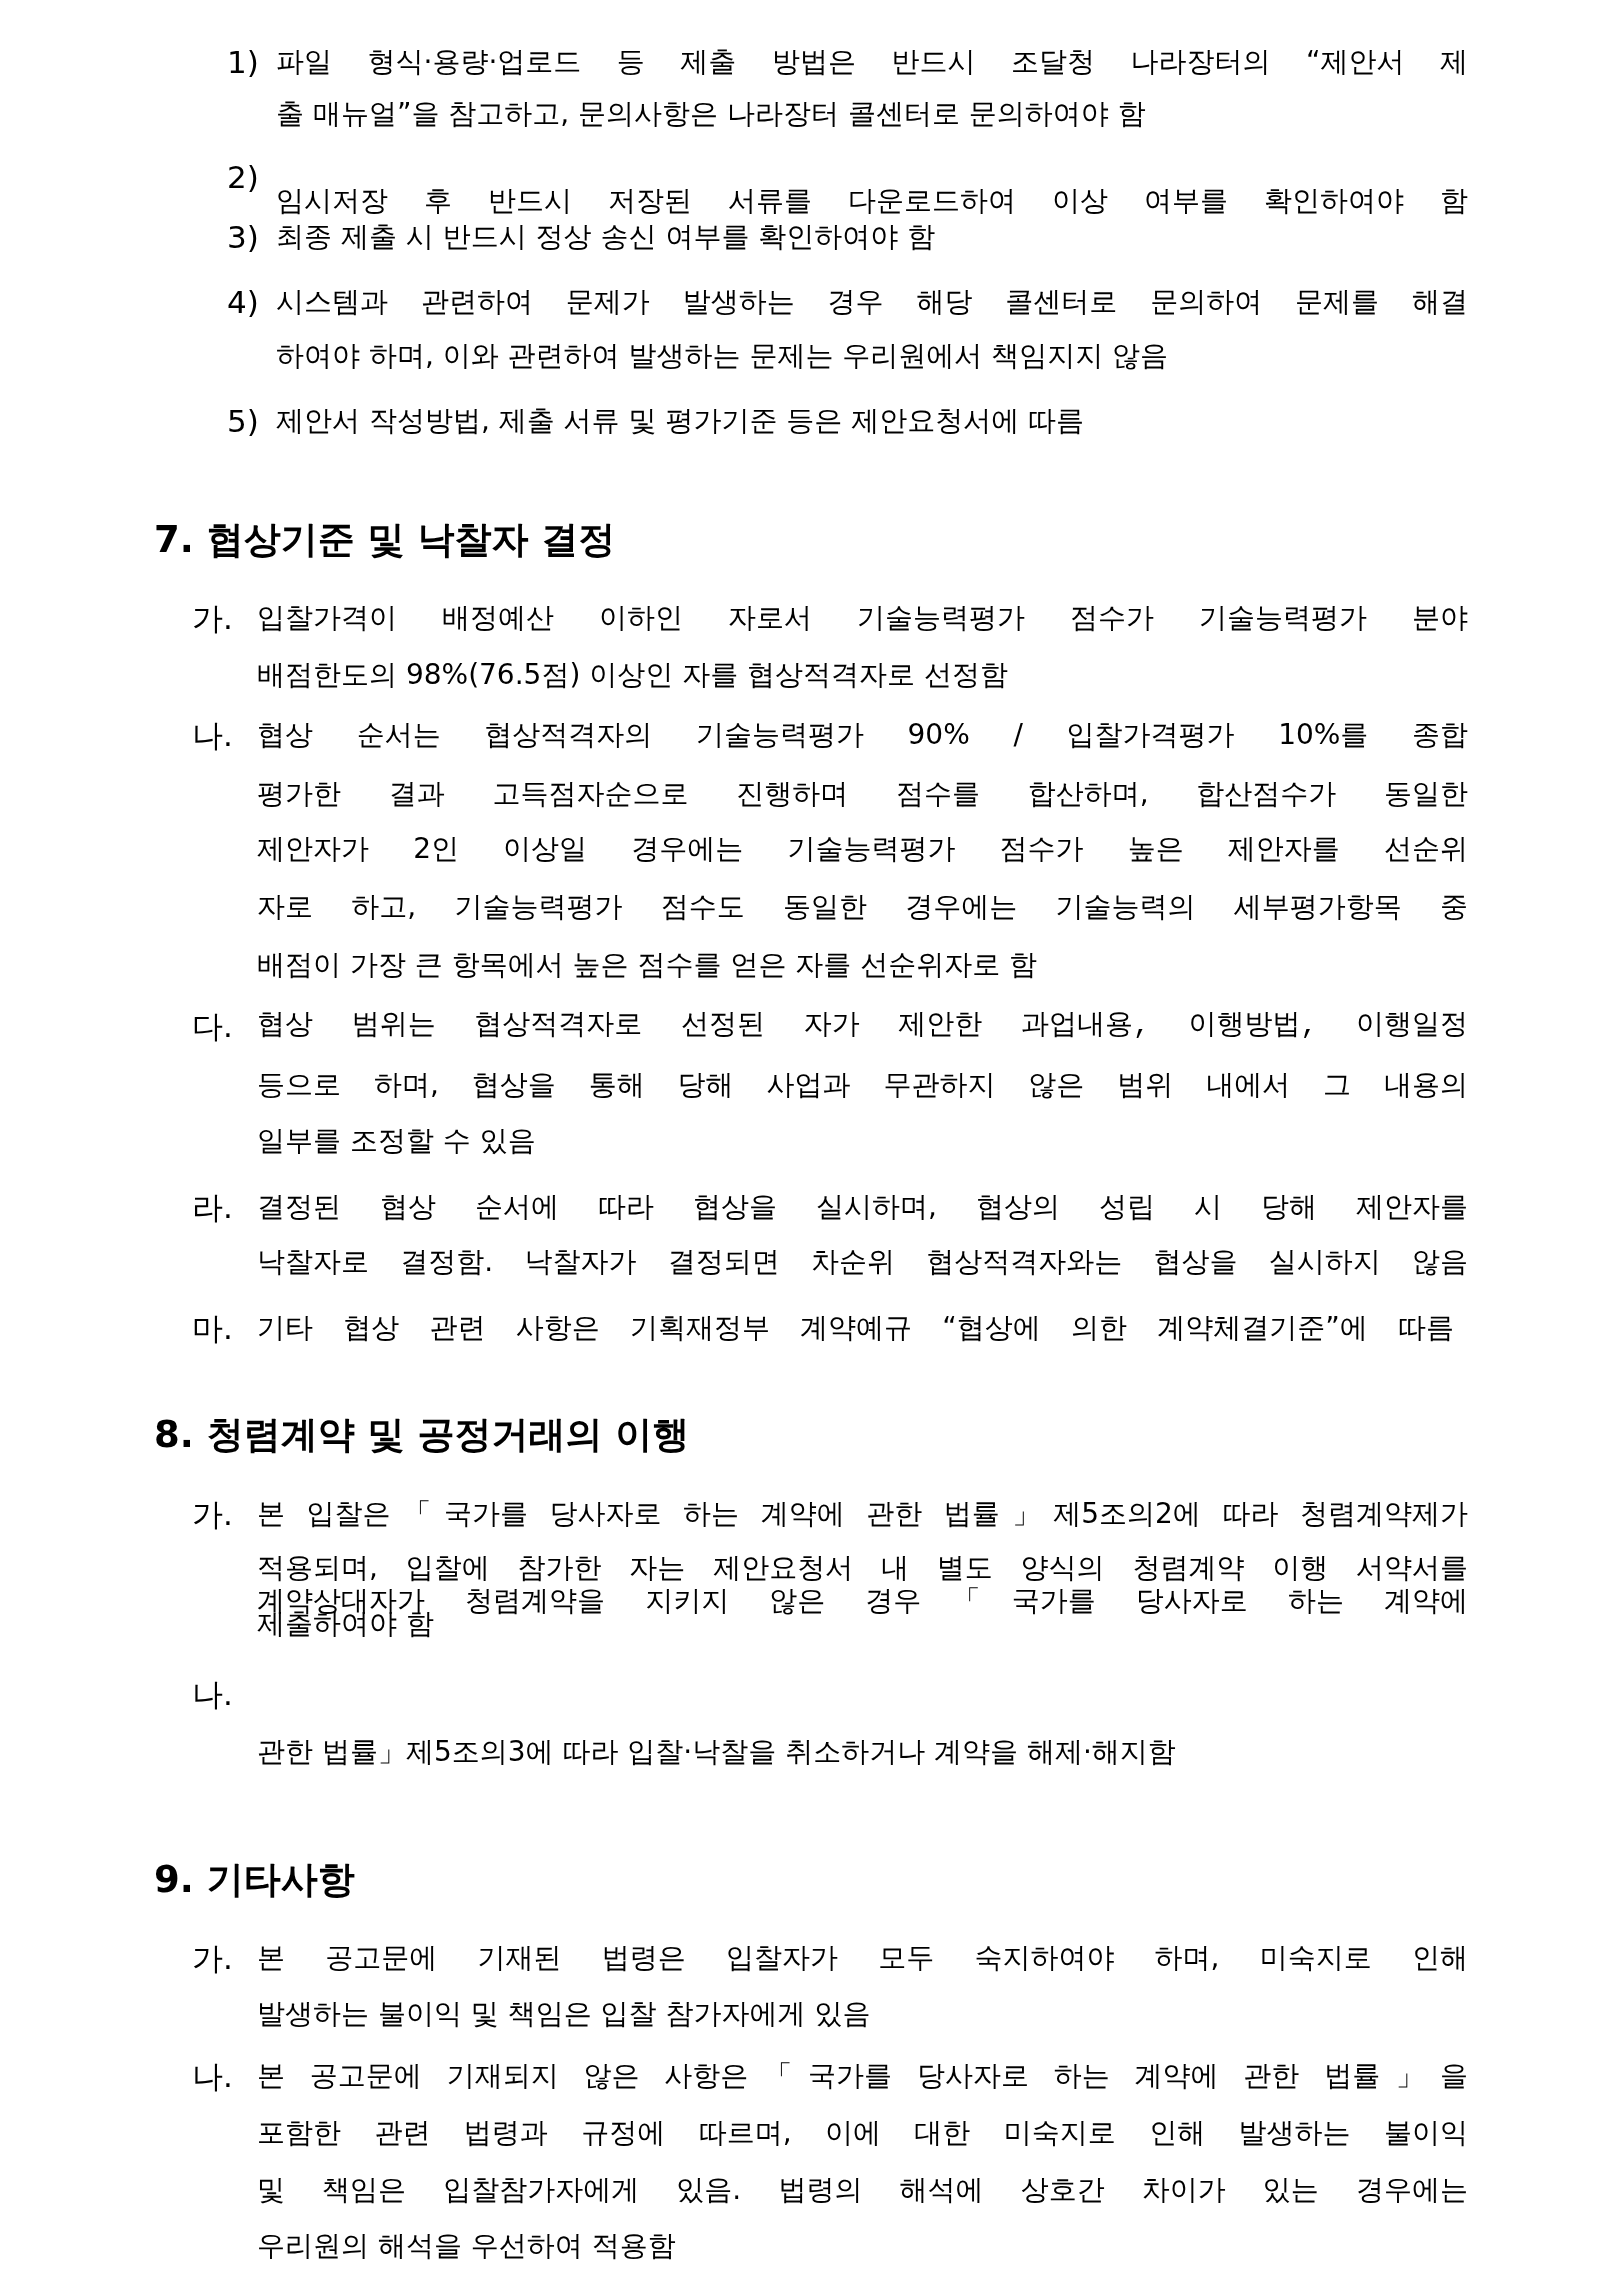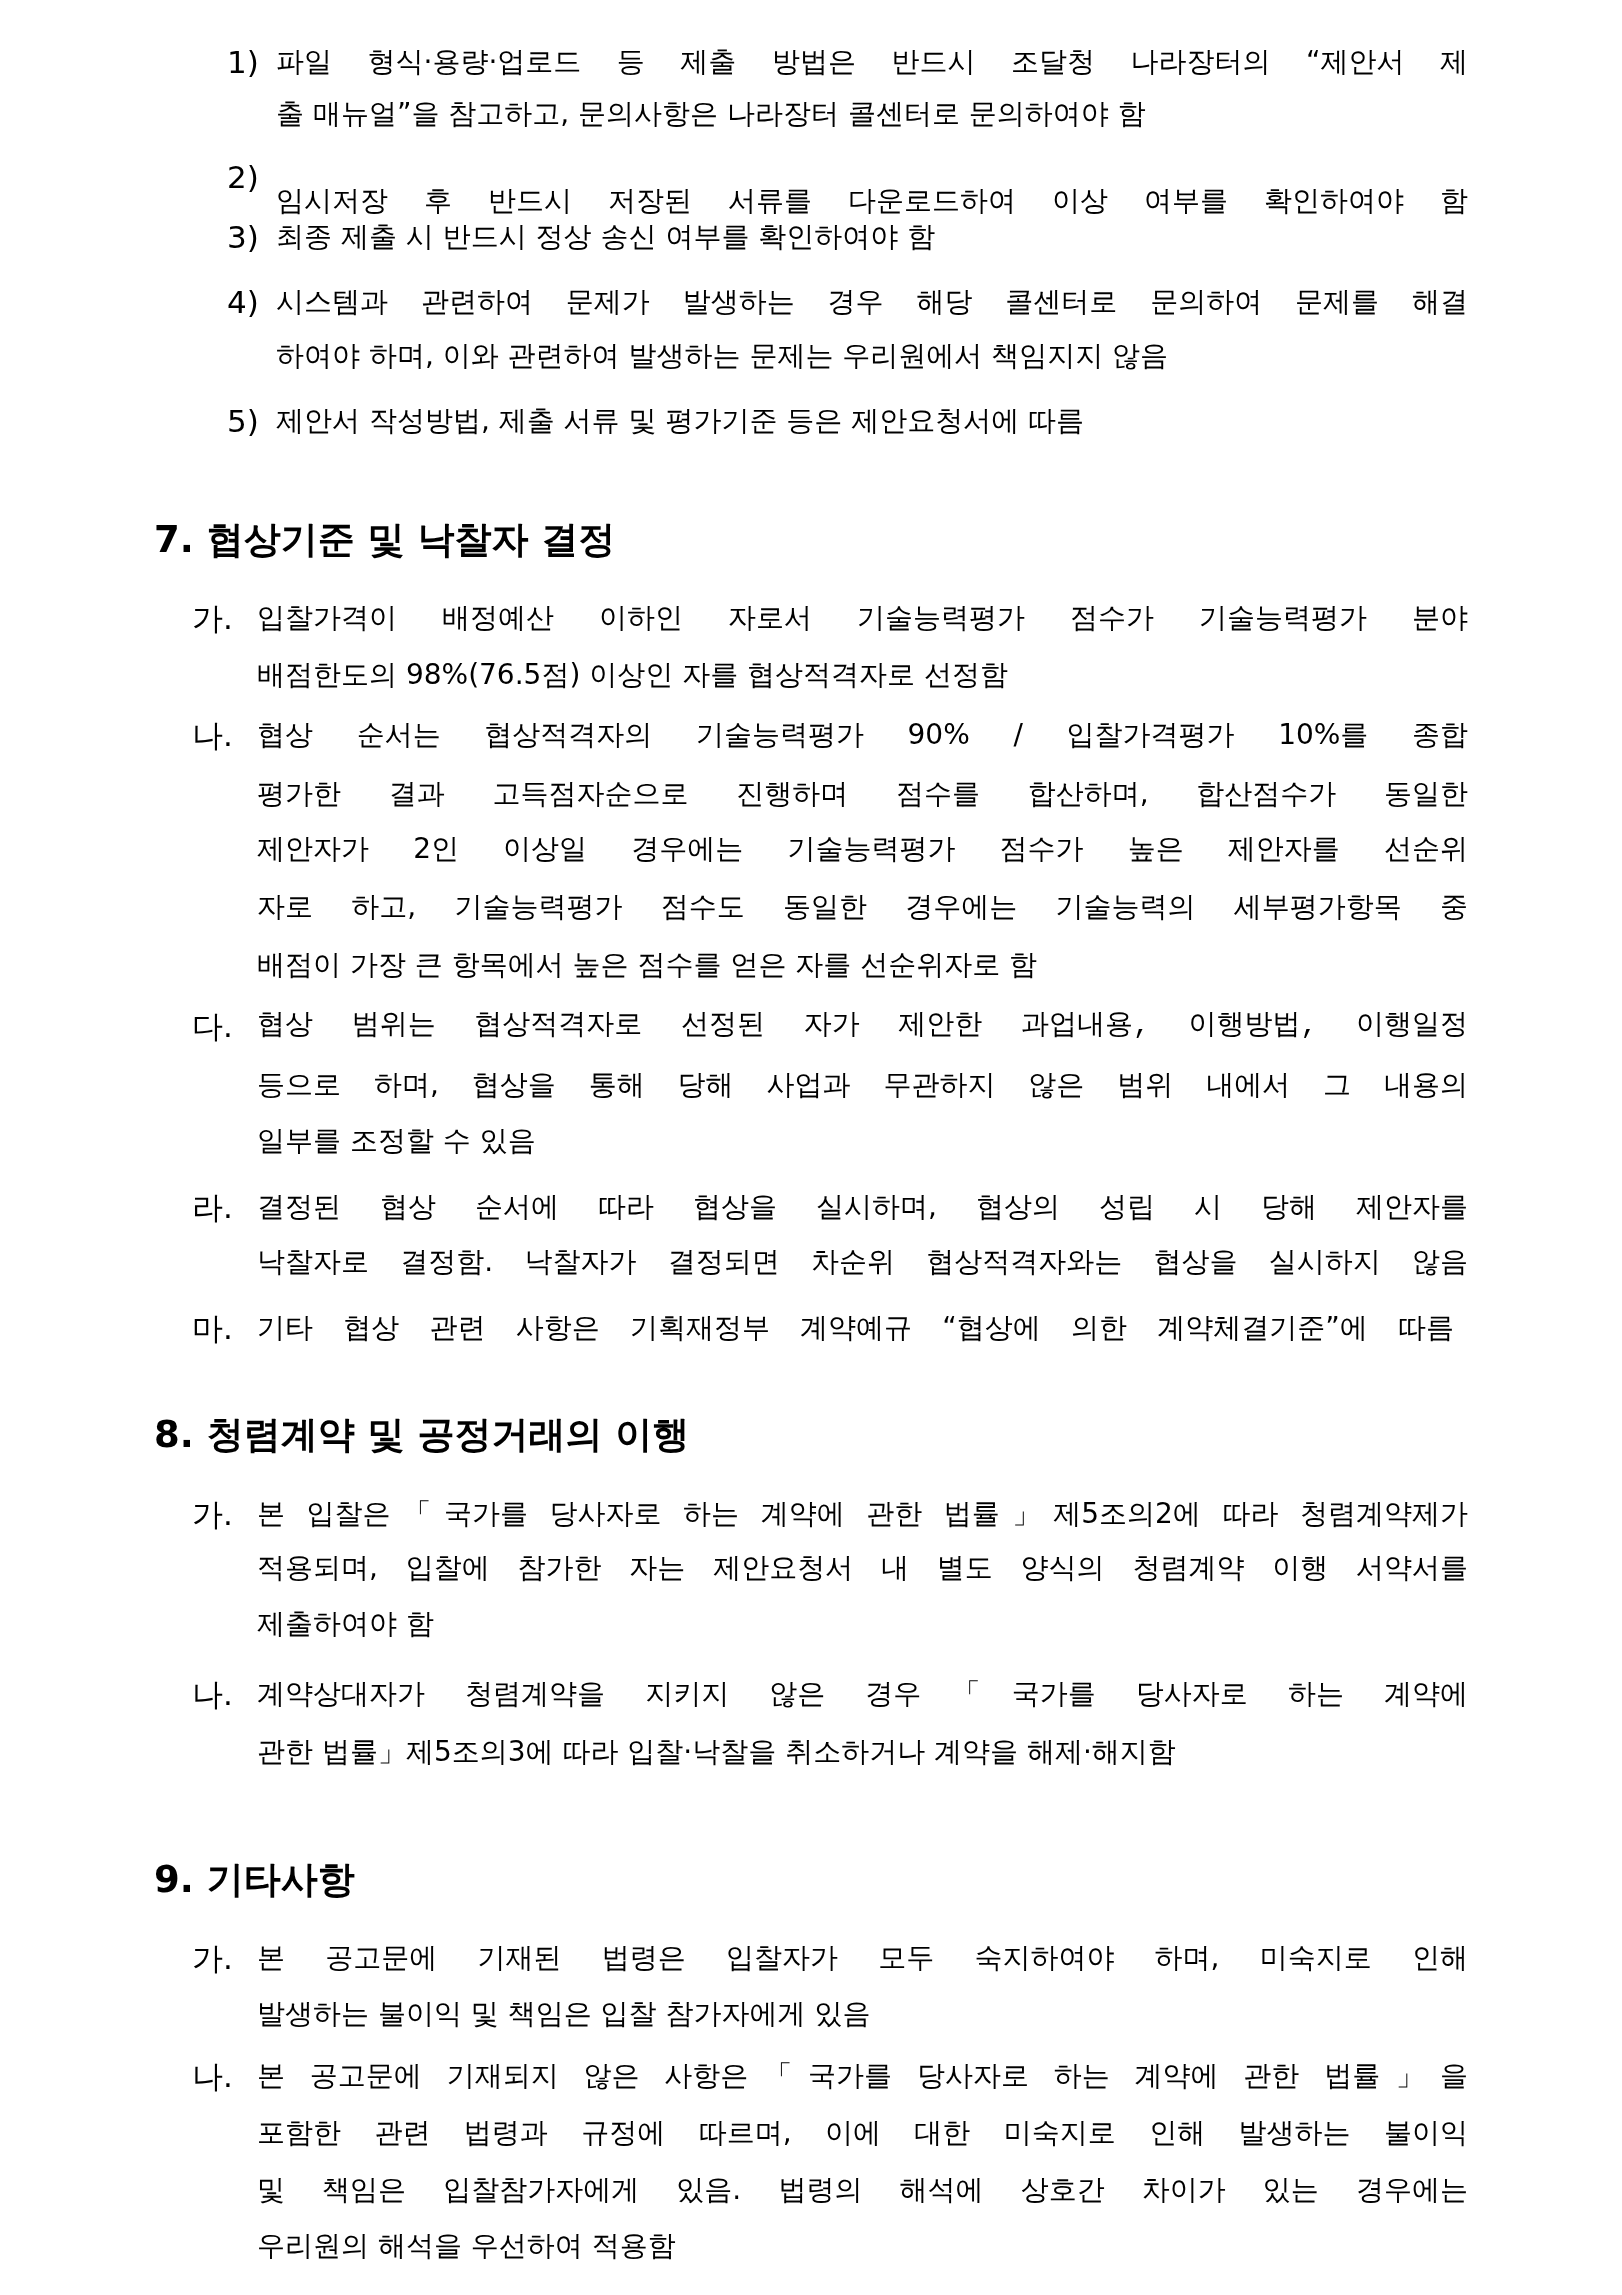--- a/index.html
+++ b/index.html
@@ -65,21 +65,21 @@
 
   <div>
     <div class="heading" style="left:154px; top:1409px;">8. 청렴계약 및 공정거래의 이행</div>
 
     <div class="marker" style="left:192px; top:1491px;">가.</div>
     <div class="line just" style="left:257px; top:1491px; width:1211px;">본 입찰은「국가를 당사자로 하는 계약에 관한 법률」제5조의2에 따라 청렴계약제가</div>
     <div class="line just" style="left:257px; top:1545px; width:1211px;">적용되며, 입찰에 참가한 자는 제안요청서 내 별도 양식의 청렴계약 이행 서약서를</div>
     <div class="line" style="left:257px; top:1601px;text-align:center;">제출하여야 함</div>
 
     <div class="marker" style="left:192px; top:1671px;">나.</div>
-    <div class="line just" style="left:257px; top:1671px; width:1211px;">계약상대자가 청렴계약을 지키지 않은 경우「국가를 당사자로 하는 계약에</div>
+    <div class="line just" style="left:257px; top:1578px; width:1211px;">계약상대자가 청렴계약을 지키지 않은 경우「국가를 당사자로 하는 계약에</div>
     <div class="line" style="left:257px; top:1729px;">관한 법률」제5조의3에 따라 입찰·낙찰을 취소하거나 계약을 해제·해지함</div>
   </div>
 
   <div>
     <div class="heading" style="left:154px; top:1854px;">9. 기타사항</div>
 
     <div class="marker" style="left:192px; top:1935px;">가.</div>
     <div class="line just" style="left:257px; top:1935px; width:1211px;">본 공고문에 기재된 법령은 입찰자가 모두 숙지하여야 하며, 미숙지로 인해</div>
     <div class="line" style="left:257px; top:1991px;">발생하는 불이익 및 책임은 입찰 참가자에게 있음</div>
 

